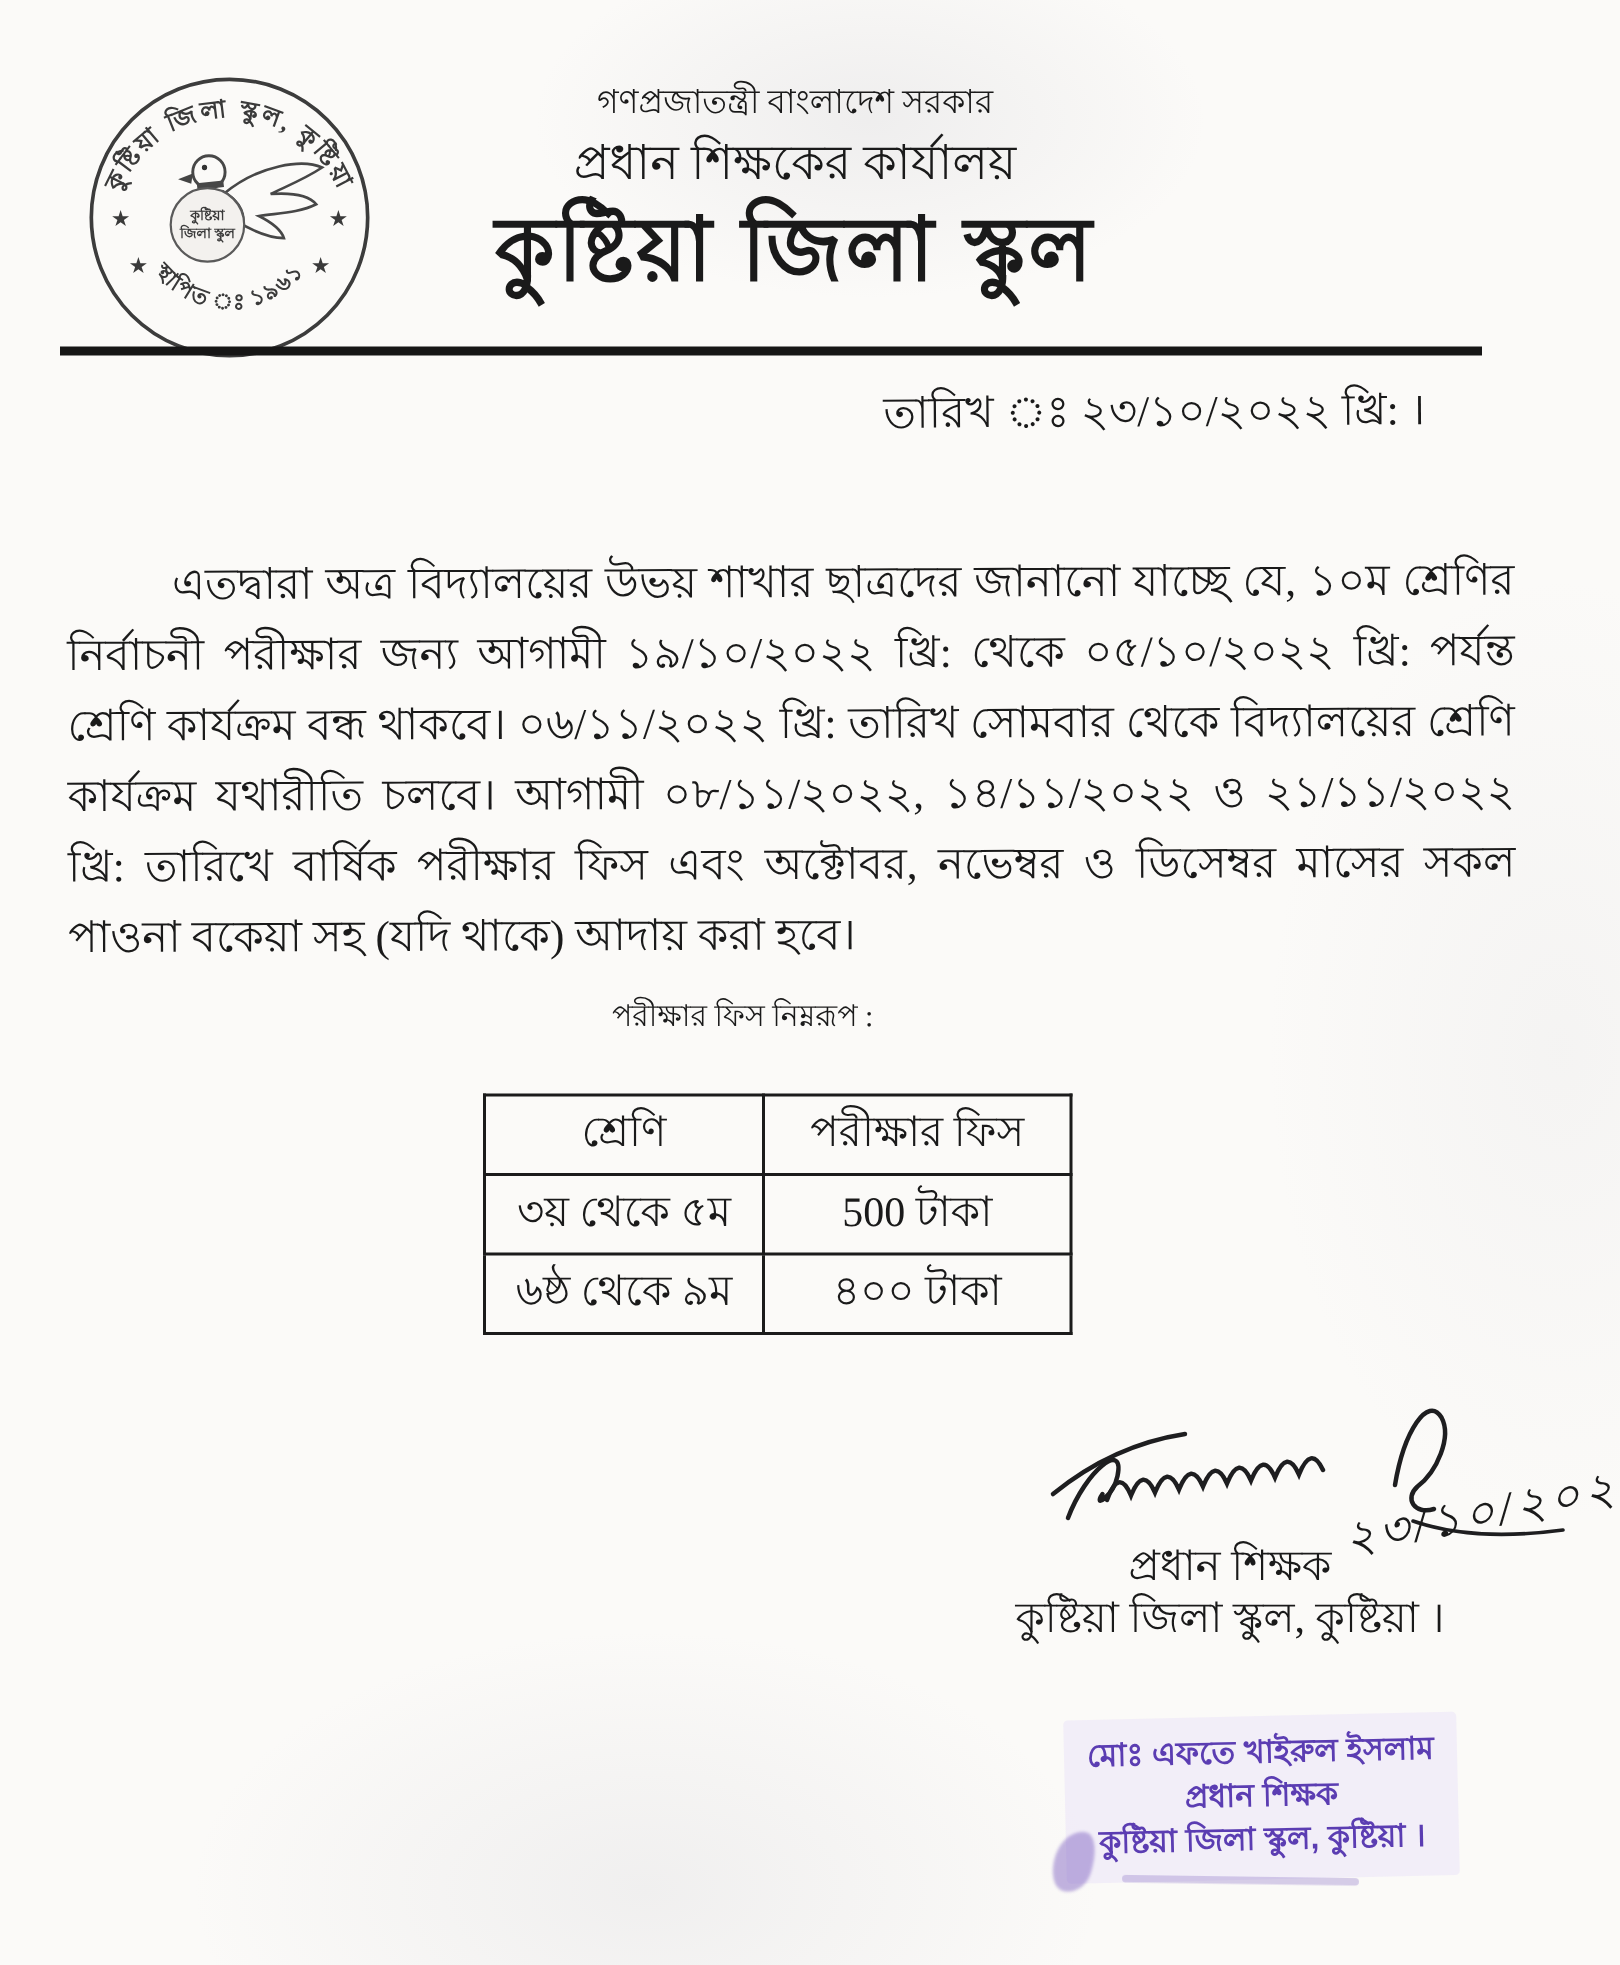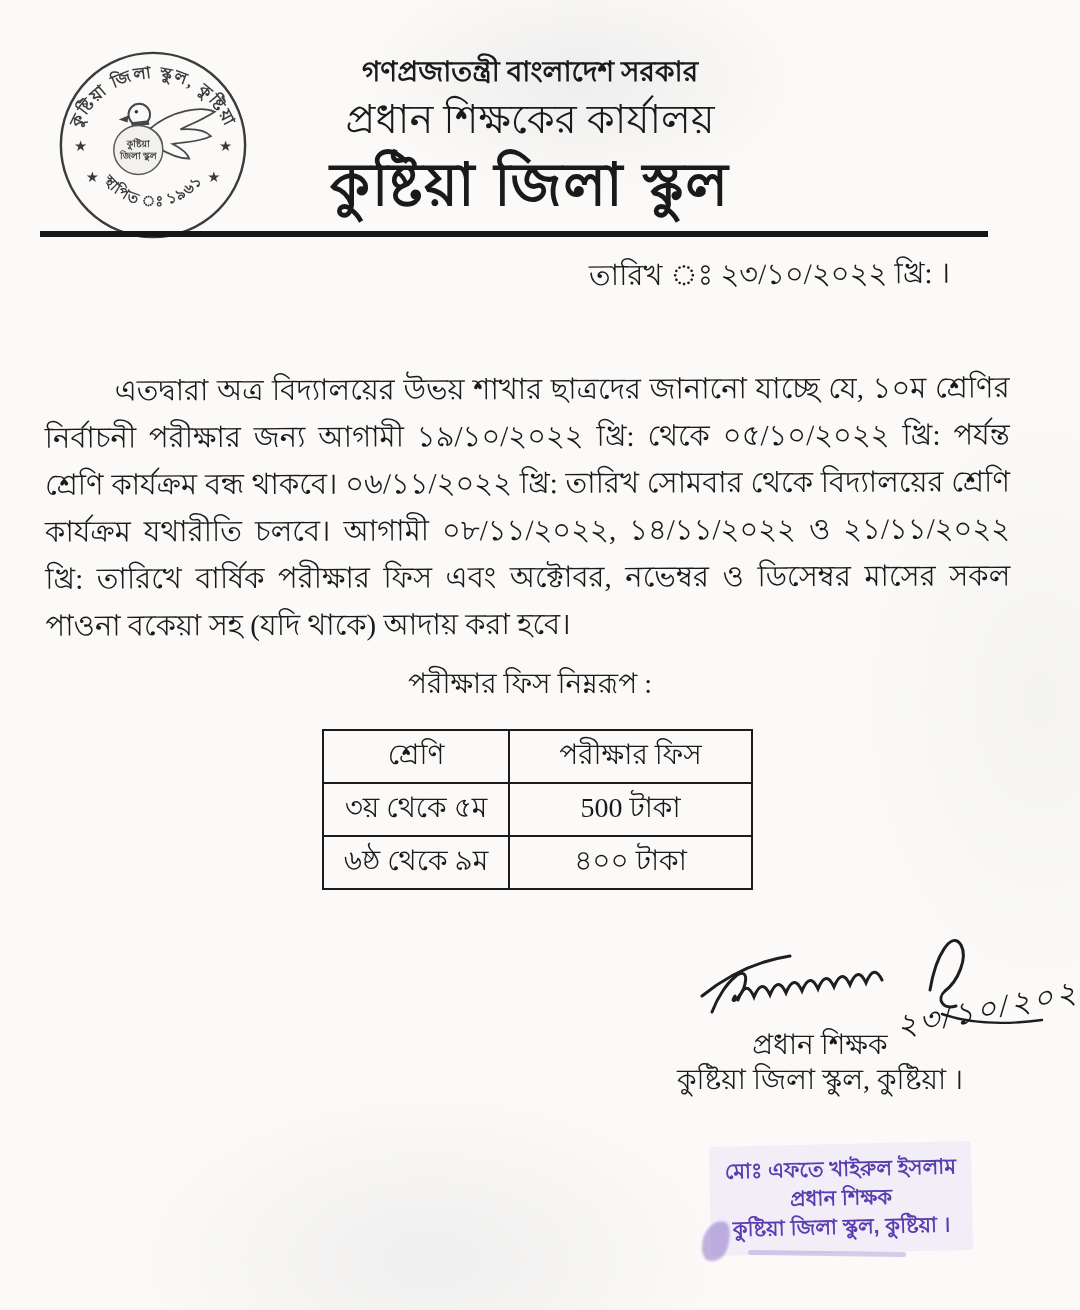--- a/index.html
+++ b/index.html
@@ -17,23 +17,23 @@
       radial-gradient(ellipse 260px 420px at 1040px 700px, rgba(205,205,210,0.14), transparent 75%),
       #fbfaf8;
   }
 
   
   .seal { position:absolute; left:55px; top:45px; width:196px; height:200px; }
   .header-block {
     position:absolute; left:245px; top:54px; width:570px;
     text-align:center; line-height:1.25;
   }
-  .govt-line   { font-size:28px;font-weight:bold; }
+  .govt-line   { font-size:22px; }
   .division-line { font-size:29px; margin-top:5px; }
-  .office-line { font-size:40px; margin-top:6px; }
+  .office-line { font-size:32px; margin-top:6px; }
   .school-title {
     font-size:57px; font-weight:bold; letter-spacing:2px;
     margin-top:4px; white-space:nowrap;
     transform:scaleY(1.04);
     font-family:"Liberation Sans","DejaVu Sans",sans-serif;
   }
   .divider {
     position:absolute; left:40px; top:231px; width:948px; height:4px;
     border-top:3px solid #161616; border-bottom:3px solid #161616;
   }
@@ -46,31 +46,31 @@
 
   
   .notice-paragraph {
     position:absolute; left:45px; top:366px; width:965px;
     font-size:29px; line-height:47px;
     text-align:justify; text-indent:70px;
     transform:rotate(-0.2deg);
   }
 
   
-  .fees-heading { position:absolute; left:408px; top:662px; font-size:28px; }
+  .fees-heading { position:absolute; left:408px; top:662px; font-size:20px; }
   .fees-table {
     position:absolute; left:322px; top:729px;
     border-collapse:collapse; font-size:28px;
   }
   .fees-table th, .fees-table td {
     border:2px solid #1b1b1b; text-align:center;
     font-weight:normal; padding:2px 8px; height:38px;
   }
   .fees-table .col-class { width:186px; }
-  .fees-table .col-fee   { width:243px;margin-top:40px; }
+  .fees-table .col-fee   { width:205px;margin-top:40px; }
 
   
   .sig-scrawl { position:absolute; left:690px; top:928px; }
   .sig-date {
     position:absolute; left:895px; top:982px;
     font-size:31px; font-style:italic; letter-spacing:3px;
     transform:rotate(-11deg); white-space:nowrap;
   }
   .sig-block {
     position:absolute; left:650px; top:1026px; width:340px;

